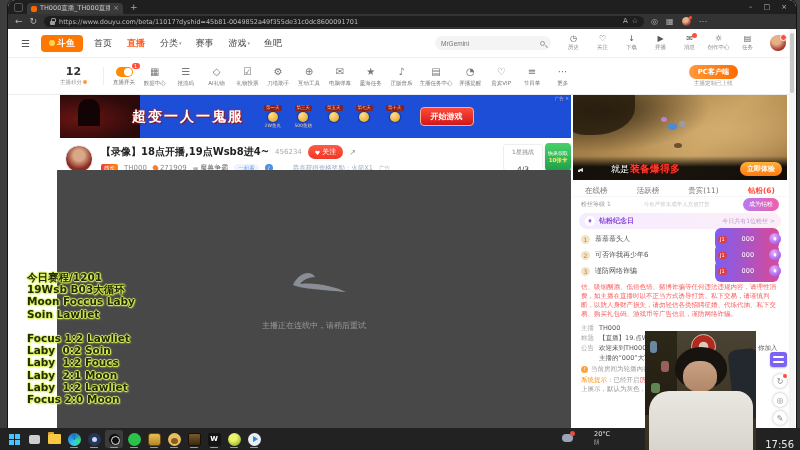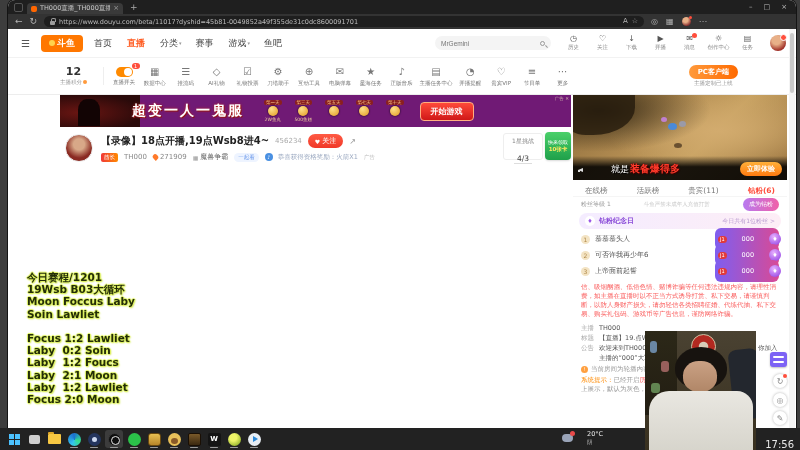--- a/index.html
+++ b/index.html
@@ -62,21 +62,21 @@
   .tb-glyph[data-badge]:not([data-badge=""])::before{content:attr(data-badge);position:absolute;top:-4px;right:-7px;background:#ff4e3c;color:#fff;font-size:5px;min-width:6px;height:6px;line-height:6px;border-radius:3px;text-align:center;padding:0 1px}
   .tb-item[data-type="toggle"] .tb-glyph{width:17px;height:10px;background:#ff8a00;border-radius:5px;margin-top:1px}
   .tb-item[data-type="toggle"] .tb-glyph::after{content:"";position:absolute;right:1px;top:1px;width:8px;height:8px;background:#fff;border-radius:50%}
   .tb-label{font-size:5.5px;color:#777;white-space:nowrap}
   .pc-wrap{margin-left:auto;margin-right:58px;display:flex;flex-direction:column;align-items:center;gap:1px}
   .pc-pill{background:linear-gradient(90deg,#ff9a3c,#ff6a00);color:#fff;font-size:7px;font-weight:bold;border-radius:8px;padding:2px 9px;white-space:nowrap}
   .pc-sub{font-size:5.5px;color:#999;white-space:nowrap}
 
   
   .left-col{position:absolute;left:49px;top:66px;width:514px;bottom:0}
-  .banner{position:relative;height:32px;margin-left:3px;background:#701a75;display:flex;align-items:center;overflow:hidden}
+  .banner{position:relative;height:43px;margin-left:3px;background:#1d4ed8;display:flex;align-items:center;overflow:hidden}
   .banner-art{position:absolute;left:0;top:0;width:80px;height:100%;background:radial-gradient(ellipse at 25% 55%,#6a1512 0%,#2a0a0a 75%)}
   .banner-art::after{content:"";position:absolute;left:18px;top:4px;width:22px;height:27px;background:#120404;border-radius:40% 40% 0 0}
   .banner-title{position:relative;margin-left:72px;font-size:14px;font-weight:bold;color:#fff;letter-spacing:2px;white-space:nowrap;text-shadow:0 0 3px #c02020,1px 1px 0 #801010;z-index:1}
   .rewards{display:flex;gap:13px;margin-left:20px;z-index:1}
   .reward{display:flex;flex-direction:column;align-items:center}
   .reward-day{font-size:4.5px;color:#ffd090;background:#8a1f1f;border-radius:2px;padding:0 2px;line-height:1.3;white-space:nowrap}
   .reward-icon{width:10px;height:10px;border-radius:50%;background:radial-gradient(circle at 35% 30%,#ffe08a,#e09a20);box-shadow:0 0 2px #000;margin-top:1px}
   .reward-label{font-size:4.5px;color:#f0d0a0;margin-top:1px;height:5px;white-space:nowrap}
   .play-btn{margin-left:16px;background:linear-gradient(#ff4a3a,#d01818);border:1px solid #ffb080;color:#fff;font-size:8px;font-weight:bold;border-radius:4px;padding:3px 10px;z-index:1;white-space:nowrap}
   .ad-corner{position:absolute;right:2px;top:1px;font-size:4.5px;color:#c9a9a9;z-index:2}
@@ -89,21 +89,21 @@
   .follow-pill{background:linear-gradient(#ff5a44,#f03828);color:#fff;font-size:7px;border-radius:8px;padding:2px 7px;display:flex;align-items:center;gap:2px;white-space:nowrap}
   .follow-pill .heart{font-size:6px}
   .share{color:#999;font-size:8px}
   .s-line2{position:absolute;left:44px;top:25px;display:flex;align-items:center;gap:6px;color:#888;font-size:7px;width:400px}
   .s-badge{background:linear-gradient(90deg,#f03838,#ff8a00);color:#fff;font-size:5.5px;border-radius:2px;padding:1px 3px;white-space:nowrap}
   .heat{display:flex;align-items:center;gap:2px}
   .flame{width:5px;height:6px;background:#ff7a2a;border-radius:50% 50% 50% 0;transform:rotate(-45deg)}
   .cat{display:flex;align-items:center;gap:2px;color:#666}
   .cat-icon{font-size:6px;color:#999}
   .tag-pill{background:#eef4ff;color:#5a8de8;font-size:5.5px;border-radius:6px;padding:1px 4px;white-space:nowrap}
-  .marquee{display:flex;align-items:flex-start;gap:5px;color:#9aa8c0;font-size:6.5px;white-space:nowrap}
+  .marquee{display:flex;align-items:flex-start;gap:20px;color:#9aa8c0;font-size:6.5px;white-space:nowrap}
   .mq-icon{width:8px;height:8px;border-radius:50%;background:#4a90e2;color:#fff;font-size:5px;line-height:8px;text-align:center;flex-shrink:0}
   .s-ad{color:#bbb;font-size:5.5px}
   .challenge-box{position:absolute;right:28px;top:6px;width:40px;height:27px;border:1px solid #eee;border-radius:3px;text-align:center;background:#fff}
   .ch-label{font-size:6px;color:#888;margin-top:3px}
   .ch-val{font-size:7.5px;color:#444;border-bottom:1px solid #ddd;display:inline-block;padding:0 3px;margin-top:1px}
   .gift-badge{position:absolute;right:0;top:5px;width:26px;height:28px;background:linear-gradient(#4ad06a,#1fa04a);border-radius:4px;display:flex;flex-direction:column;align-items:center;justify-content:center;gap:1px;box-shadow:0 1px 2px rgba(0,0,0,.15)}
   .gift-l1{font-size:5px;color:#fff;white-space:nowrap}
   .gift-l2{font-size:5.5px;color:#ffe860;font-weight:bold;white-space:nowrap}
 
   .player{position:absolute;top:75px;left:0;right:0;bottom:0;background:#484848;display:flex;flex-direction:column;align-items:center}
@@ -124,21 +124,21 @@
   .u4{left:101px;top:48px;width:8px;height:5px;background:#6a5030}
   .vad-bottom{position:absolute;left:0;right:0;bottom:0;height:24px;background:linear-gradient(transparent,rgba(0,0,0,.88) 45%);display:flex;align-items:flex-end;padding:0 5px 4px}
   .mute{position:relative;width:9px;height:9px;margin-bottom:1px}
   .mute::before{content:"";position:absolute;left:0;top:2px;border-top:2.5px solid transparent;border-bottom:2.5px solid transparent;border-right:5px solid #ddd}
   .mute::after{content:"";position:absolute;left:0;top:3.5px;width:2px;height:2.5px;background:#ddd}
   .vad-caption{margin-left:24px;display:flex;align-items:baseline;gap:1px;white-space:nowrap}
   .vad-white{font-size:9px;font-weight:normal;color:#fff;text-shadow:1px 1px 0 #000}
   .vad-red{font-size:10px;font-weight:bold;color:#ff3a2a;text-shadow:0 0 2px #500,1px 1px 0 #300}
   .vad-cta{margin-left:auto;background:linear-gradient(#ffb03a,#ff7a10);color:#fff;font-size:7px;font-weight:bold;border-radius:8px;padding:2px 7px;white-space:nowrap}
 
-  .side-tabs{display:flex;align-items:flex-end;height:17px;padding:0 12px;justify-content:space-between;border-bottom:1px solid #f5f5f5}
+  .side-tabs{display:flex;align-items:flex-start;height:17px;padding:6px 12px;justify-content:space-between;border-bottom:1px solid #f5f5f5}
   .side-tab{font-size:7.5px;color:#777;white-space:nowrap}
   .side-tab[data-active="true"]{color:#ff4e3c;font-weight:bold}
   .fan-row{display:flex;align-items:center;height:14px;padding:0 8px;gap:4px}
   .fan-level{font-size:6px;color:#999;white-space:nowrap}
   .fan-notice{font-size:5.5px;color:#c8c8c8;flex:1;text-align:center;white-space:nowrap;overflow:hidden}
   .become-pill{background:linear-gradient(90deg,#b87af0,#f060a8);color:#fff;font-size:6px;border-radius:7px;padding:2px 6px;white-space:nowrap}
   .anni-row{margin:2px 6px;height:16px;background:linear-gradient(90deg,#f4ecff,#fdeef6);border-radius:8px;display:flex;align-items:center;padding:0 6px;gap:4px}
   .anni-icon{width:10px;height:10px;border-radius:50%;background:#fff;color:#9a55e8;font-size:6px;line-height:10px;text-align:center;flex-shrink:0}
   .anni-title{font-size:7px;color:#8a4bd8;font-weight:bold;white-space:nowrap}
   .anni-right{margin-left:auto;font-size:6px;color:#b89ad0;white-space:nowrap}
@@ -191,21 +191,21 @@
   .app[data-app="wegame"] .app-glyph{background:#2bc24a}
   .app[data-app="war3-item"] .app-glyph{border-radius:3px;background:linear-gradient(#e8c052,#b8862a);border:1px solid #6a4a10}
   .app[data-app="game-monkey"] .app-glyph{background:#e8c05a}
   .app[data-app="game-monkey"] .app-glyph::before{content:"";position:absolute;left:3px;top:5px;width:7px;height:6px;background:#8a5a28;border-radius:50%}
   .app[data-app="war3"] .app-glyph{border-radius:2px;background:linear-gradient(#7a5a2a,#3a2810);border:1px solid #1a0f04}
   .app[data-app="w-app"] .app-glyph{border-radius:2px;background:#141414}
   .app[data-app="w-app"] .app-glyph::before{content:"W";position:absolute;left:0;right:0;top:2px;color:#fff;font-size:7px;font-weight:bold;text-align:center}
   .app[data-app="globe-game"] .app-glyph{background:radial-gradient(circle at 40% 35%,#eef468 30%,#9ab830 75%)}
   .app[data-app="potplayer"] .app-glyph{background:#e8eef4}
   .app[data-app="potplayer"] .app-glyph::before{content:"";position:absolute;left:5px;top:3.5px;border-top:3px solid transparent;border-bottom:3px solid transparent;border-left:5px solid #2a88d8}
-  .weather{position:absolute;left:562px;top:3px;display:flex;align-items:center;gap:14px}
+  .weather{position:absolute;left:562px;top:3px;display:flex;align-items:center;gap:21px}
   .w-icon{width:11px;height:8px;background:#9aa4b8;border-radius:4px;position:relative}
   .w-icon::after{content:"";position:absolute;right:-2px;top:-3px;width:5px;height:5px;background:#e84a4a;border-radius:50%}
   .w-col{display:flex;flex-direction:column;line-height:1.2}
   .w-temp{font-size:6.5px;color:#e8e8e8}
   .w-cond{font-size:5.5px;color:#b0b0b0}
   .clock{position:absolute;right:6px;top:10px;text-align:right;font-size:10px;color:#e8e8e8;line-height:1.35}
 
   
   .schedule{position:absolute;left:27px;top:271px;z-index:3}
   .sch-line{font-size:10.5px;font-weight:bold;line-height:12.2px;min-height:12.2px;color:#232d08;white-space:pre;
@@ -476,20 +476,26 @@
           <div class="challenge-box">
             <div class="ch-label">1星挑战</div>
             <div class="ch-val">4/3</div>
           </div>
           <div class="gift-badge">
             <span class="gift-l1">快来领取</span>
             <span class="gift-l2">10张卡</span>
           </div>
         </div>
 
+        <div class="player">
+          <svg class="fin" width="72" height="32" viewBox="0 0 72 32">
+            <path d="M15 17 C21 4 33 2 37 9 C31 9 25 12 22 16 C38 14 58 19 68 24 C46 22 24 21 15 17 Z" fill="#898e96"></path>
+          </svg>
+          <div class="player-msg">主播正在连线中，请稍后重试</div>
+        </div>
       </div>
 
       <div class="right-col">
         <div class="vad">
           <span class="unit u1"></span>
             <span class="unit u2"></span>
             <span class="unit u3"></span>
             <span class="unit u4"></span>
           <div class="vad-bottom">
             <span class="mute"></span>
@@ -536,21 +542,21 @@
               <span class="rank-no">2</span>
               <span class="rank-name">可否许我再少年6</span>
               <span class="rank-pill">
                 <span class="rank-tag">J1</span>
                 <span class="rank-score">000</span>
                 <span class="rank-gem">♦</span>
               </span>
             </div>
             <div class="rank-row">
               <span class="rank-no">3</span>
-              <span class="rank-name">上帝面前起誓</span>
+              <span class="rank-name">谨防网络诈骗</span>
               <span class="rank-pill">
                 <span class="rank-tag">J1</span>
                 <span class="rank-score">000</span>
                 <span class="rank-gem">♦</span>
               </span>
             </div>
           </div>
 
         <div class="warning">信、吸烟酗酒、低俗色情、赌博诈骗等任何违法违规内容，请理性消费，如主播在直播时以不正当方式诱导打赏、私下交易，请谨慎判断，以防人身财产损失，请勿轻信各类招聘征婚、代练代抽、私下交易、购买礼包码、游戏币等广告信息，谨防网络诈骗。</div>
 

